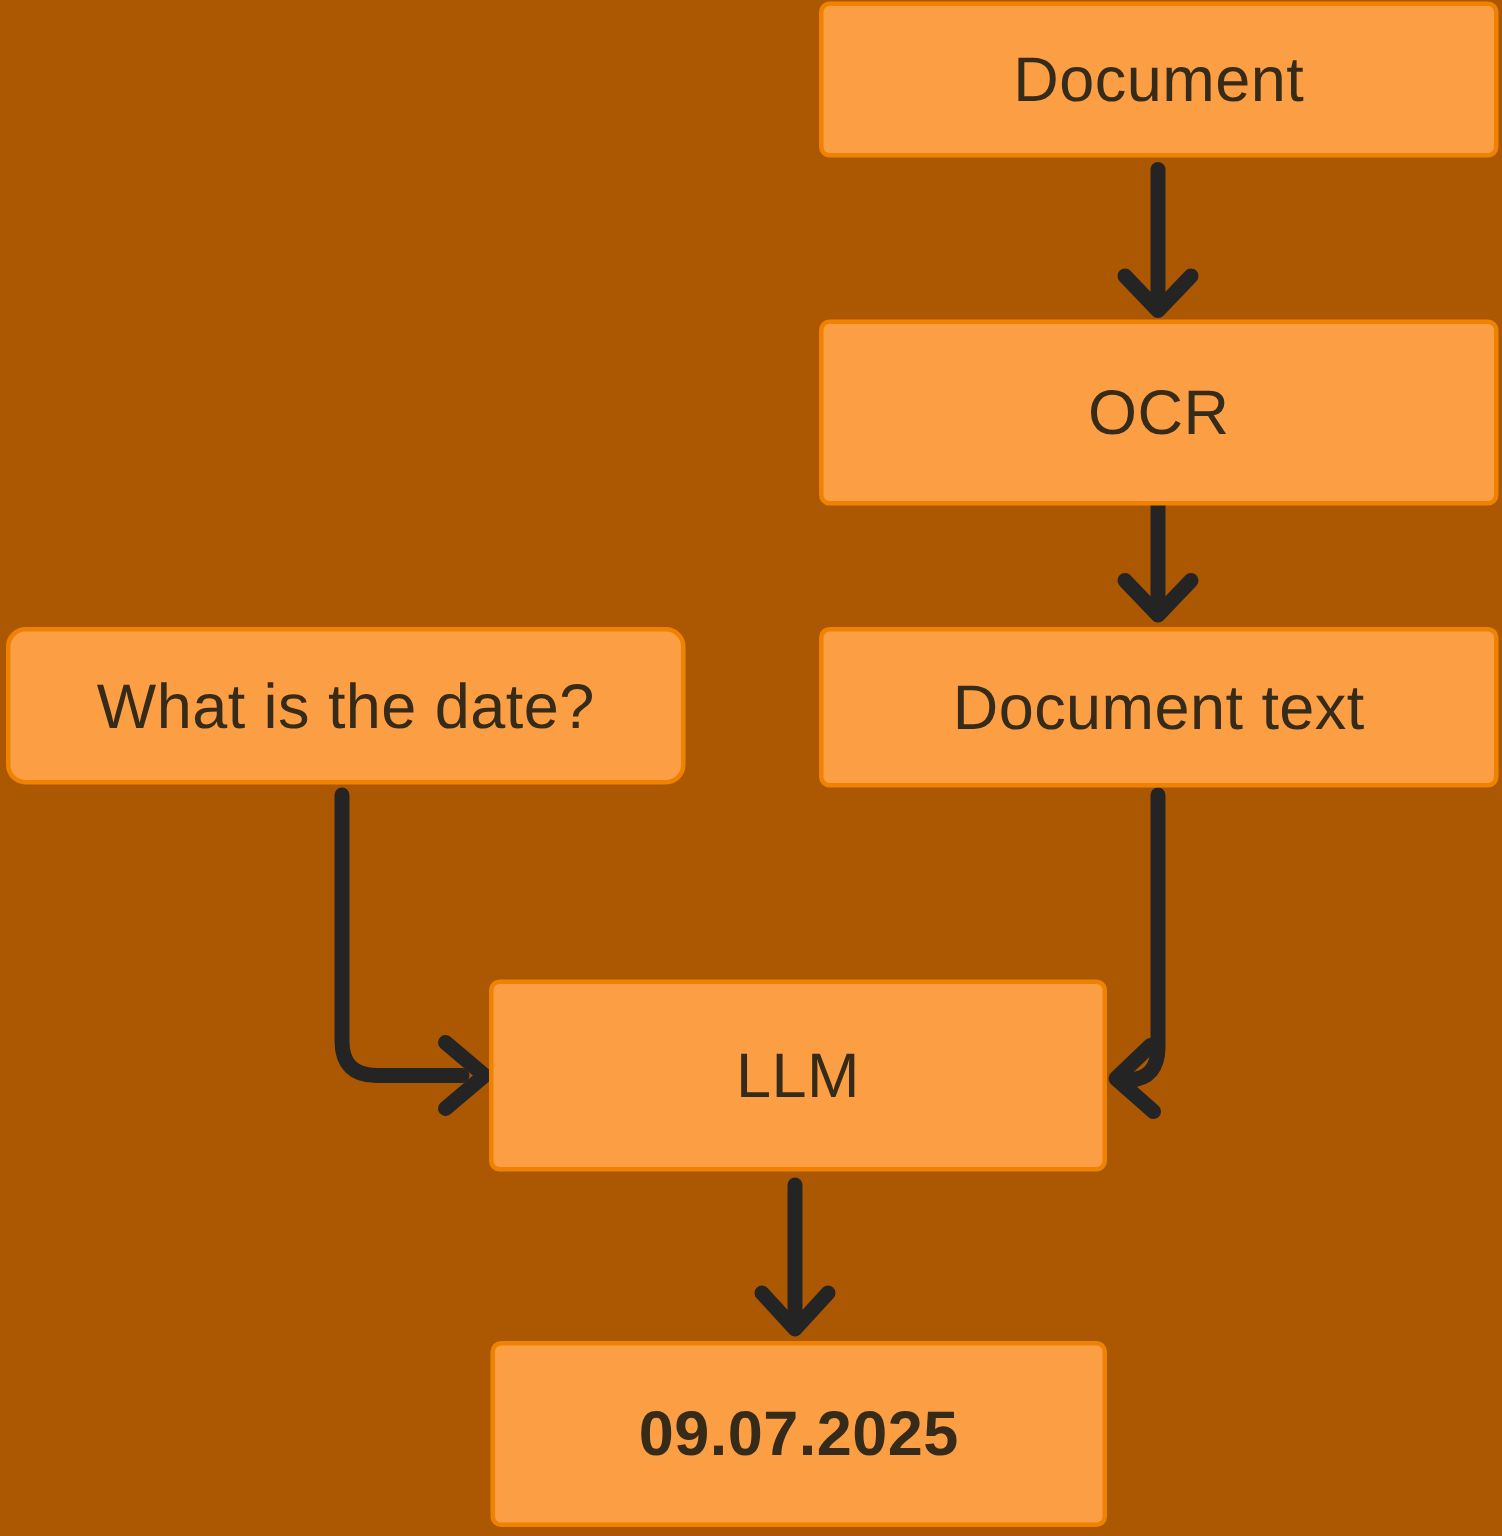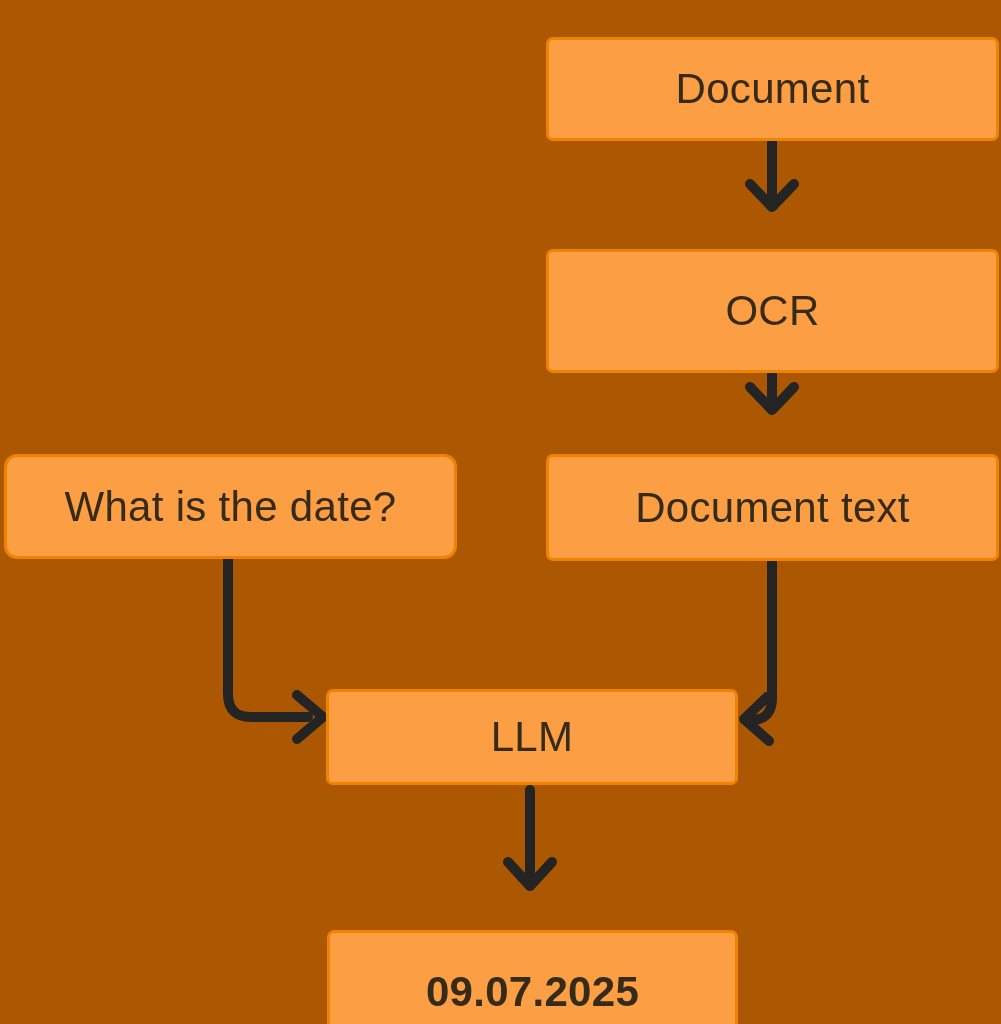--- a/index.html
+++ b/index.html
@@ -27,21 +27,20 @@
     border: 3px solid var(--node-border);
     border-radius: 7px;
     display: flex;
     align-items: center;
     justify-content: center;
     color: var(--text);
     font-size: 42px;
     font-weight: 500;
     letter-spacing: 0.3px;
     white-space: nowrap;
-    margin-top: 36px;
   }
   .arrows {
     position: absolute;
     left: 0; top: 0;
     width: 1001px;
     height: 1024px;
     pointer-events: none;
   }
   .arrows path, .arrows polyline {
     fill: none;
@@ -93,21 +92,21 @@
   </div>
 
   <div class="node" style="left:546px; top:418px; width:453px; height:107px;">
     <span>Document text</span>
   </div>
 
   <div class="node" style="left:4px; top:418px; width:453px; height:105px;border-radius:13px;">
     <span>What is the date?</span>
   </div>
 
-  <div class="node" style="left:326px; top:653px; width:412px; height:96px;">
+  <div class="node" style="left:326px; top:653px; width:412px; height:128px;">
     <span>LLM</span>
   </div>
 
   <div class="node" style="left:327px; top:894px; width:411px; height:124px;font-weight:bold;">
     <span>09.07.2025</span>
   </div>
 
 </div>
 
 </body></html>

